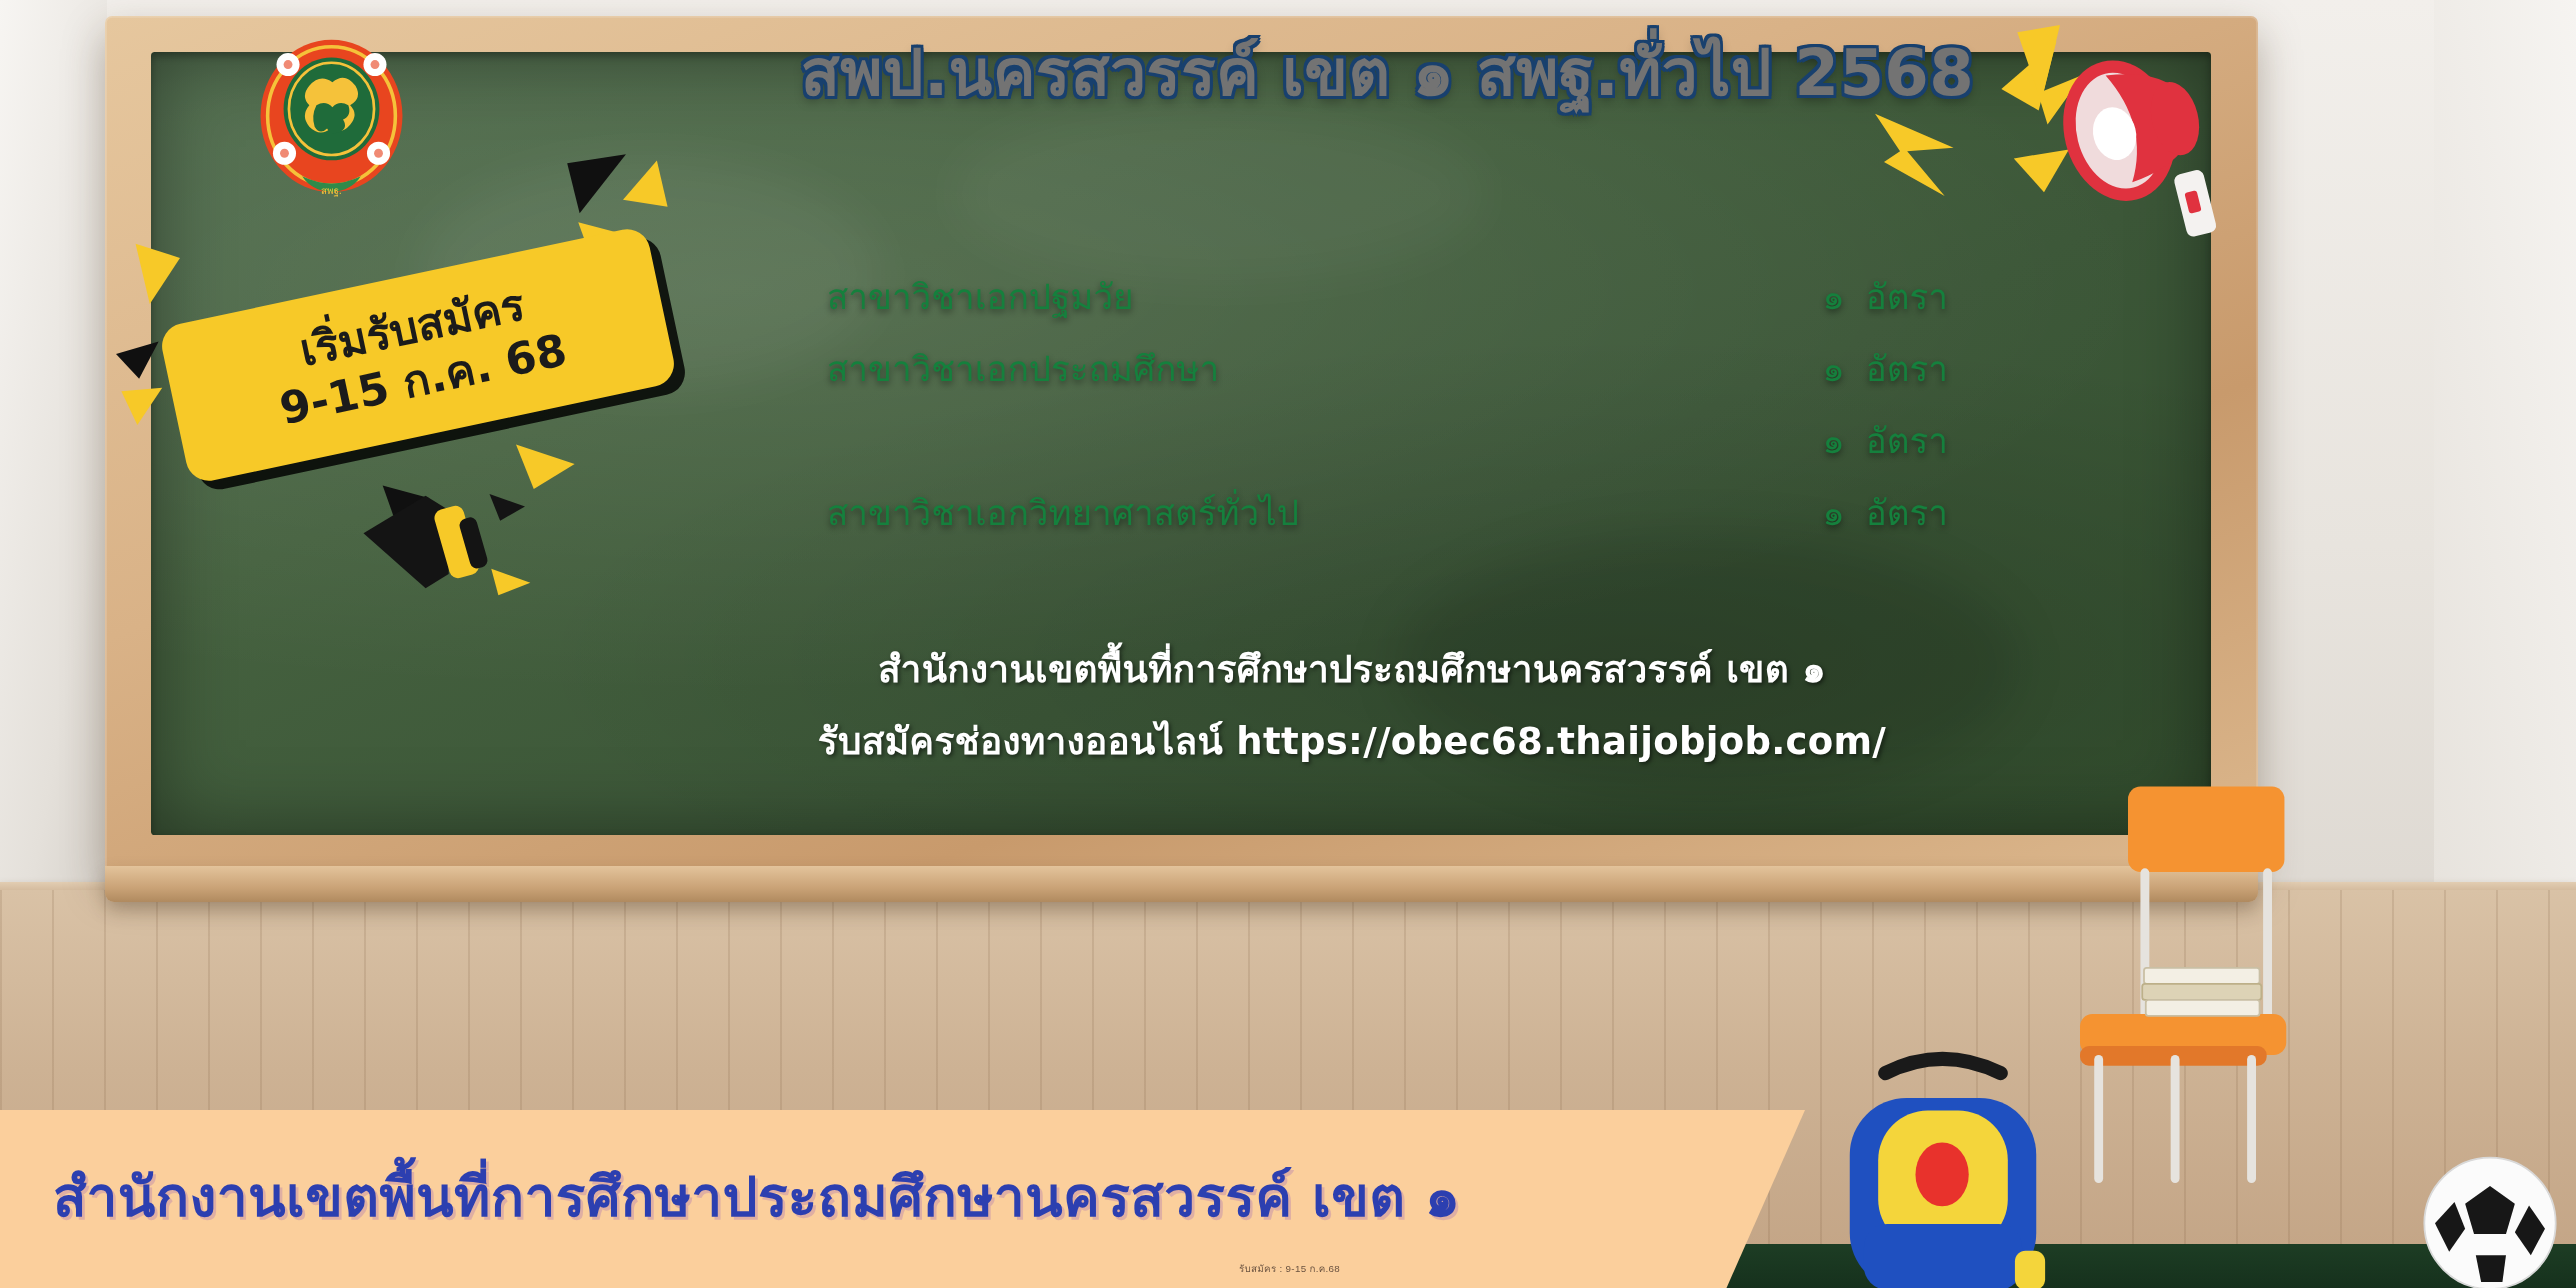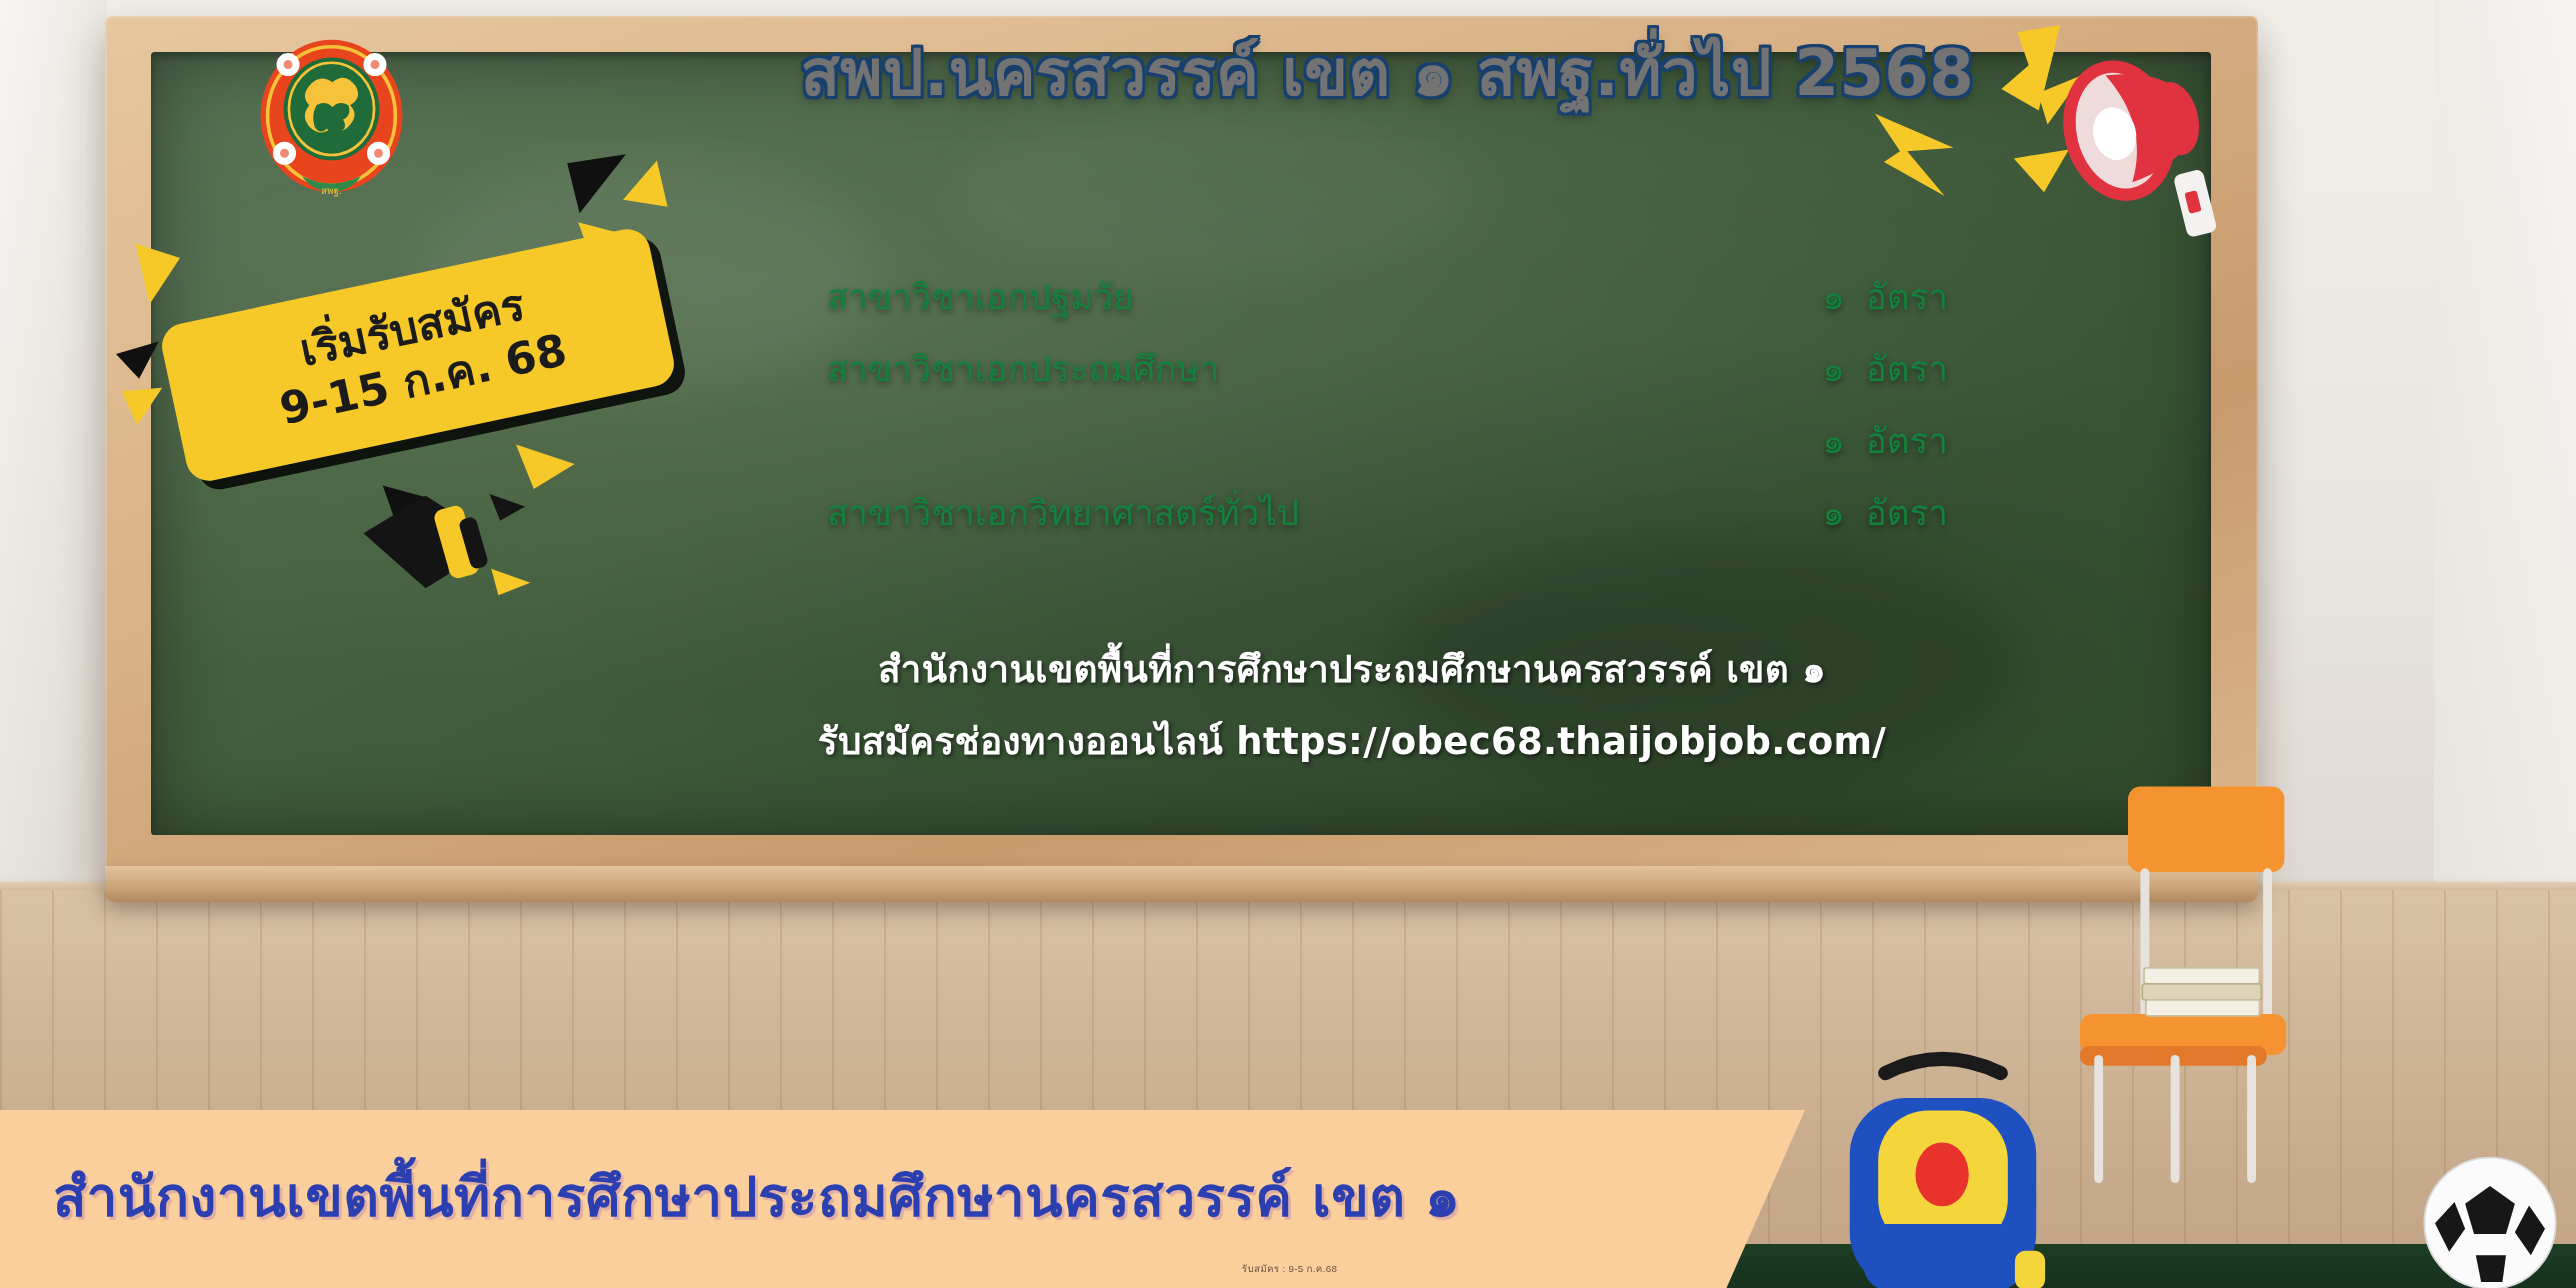--- a/index.html
+++ b/index.html
@@ -322,16 +322,16 @@
       <polygon points="80,44 108,64 98,98 62,98 52,64" fill="#171717"></polygon>
       <polygon points="18,86 40,62 52,92 34,118" fill="#171717"></polygon>
       <polygon points="142,92 124,66 108,96 126,122" fill="#171717"></polygon>
       <polygon points="70,152 64,122 98,122 94,152" fill="#171717"></polygon>
     </svg>
   </div>
 
   <div class="banner"></div>
   <div class="banner-skew"></div>
   <div class="banner-text">สำนักงานเขตพื้นที่การศึกษาประถมศึกษานครสวรรค์ เขต ๑</div>
-  <div class="tiny-note">รับสมัคร : 9-5 ก.ค.68</div>
+  <div class="tiny-note">รับสมัคร : 9-15 ก.ค.68</div>
 
 </div>
 
 
 </body></html>

